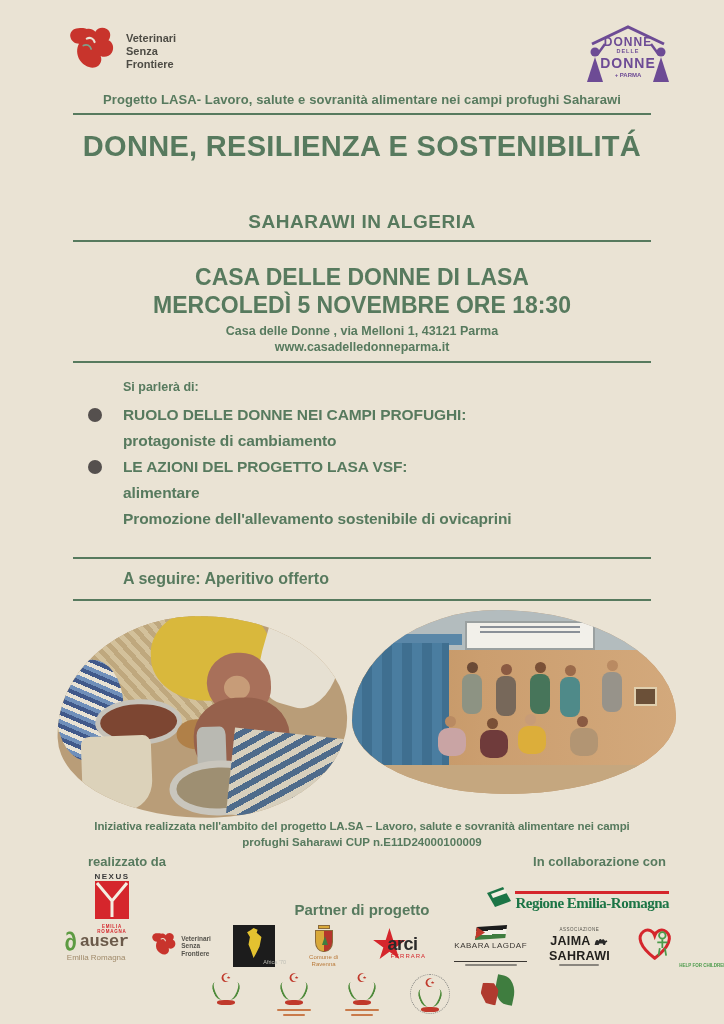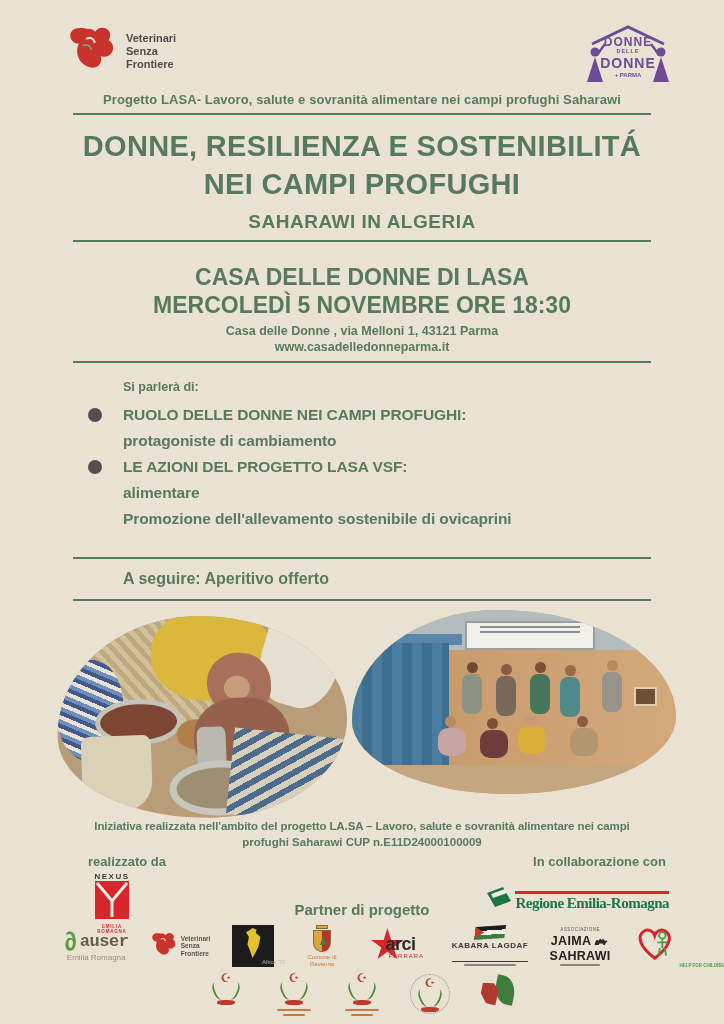--- a/index.html
+++ b/index.html
@@ -110,21 +110,21 @@
   .crest-tree { position:absolute; left:6px; top:5px; width:0; height:0; border-left:3px solid transparent; border-right:3px solid transparent; border-bottom:9px solid #3f7d3f; }
   .crest-label { width:54px; font-size:6px; color:#b97a3a; margin-top:2px; line-height:7px; }
   .arci { position:relative; width:60px; height:40px; }
   .arci-star { position:absolute; left:0; top:2px; width:34px; height:34px; background:#d5262c;
     clip-path:polygon(50% 0%,61% 35%,98% 35%,68% 57%,79% 91%,50% 70%,21% 91%,32% 57%,2% 35%,39% 35%); }
   .arci-word { position:absolute; left:15px; top:8px; font-size:18px; font-weight:bold; color:#2a2a2a; letter-spacing:-.5px; }
   .arci-sub { position:absolute; left:18px; top:27px; font-size:6px; color:#d5262c; letter-spacing:1px; }
   .kabara-flag { width:30px; height:13px; transform:skewX(-12deg) rotate(-4deg); position:relative; overflow:hidden; margin-bottom:2px;
     background:linear-gradient(180deg,#1c1c1c 33%,#f4f1e8 33% 66%,#3f7d3f 66%); }
   .kabara-flag::after { content:""; position:absolute; left:0; top:0; border-top:6.5px solid transparent; border-bottom:6.5px solid transparent; border-left:9px solid #c0392b; }
-  .kabara-label { font-size:8px; font-weight:bold; color:#3a3632; letter-spacing:.5px; border-bottom:1px solid #3a3632; padding-bottom:11px; }
+  .kabara-label { font-size:8px; font-weight:normal; color:#3a3632; letter-spacing:.5px; border-bottom:1px solid #3a3632; padding-bottom:11px; }
   .tiny-bar { height:2px; background:#8a867e; border-radius:1px; margin-top:2px; }
   .jaima-top { font-size:4.5px; color:#55534c; letter-spacing:.5px; }
   .jaima-row { display:flex; align-items:center; gap:2px; }
   .jaima-word { font-size:12.5px; font-weight:bold; color:#23211e; letter-spacing:.3px; line-height:12px; }
   .help { position:relative; width:48px; height:44px; }
   .help-label { position:absolute; bottom:0; width:100%; font-size:4.5px; color:#4a9a4a; font-weight:bold; }
 
   .ministry-row { position:absolute; top:974px; left:0; width:100%; height:48px;
     display:flex; justify-content:center; align-items:flex-start; gap:26px; }
   .ministry { width:42px; display:flex; flex-direction:column; align-items:center; }
@@ -181,21 +181,20 @@
       <div class="casa-t2">DELLE</div>
       <div class="casa-t3">DONNE</div>
       <div class="casa-t4">+ PARMA</div>
     </span>
   </div>
 
   <div class="center project-line">Progetto LASA- Lavoro, salute e sovranità alimentare nei campi profughi Saharawi</div>
   <div class="hr" style="top:113px"></div>
 
   <div class="center title-1">DONNE, RESILIENZA E SOSTENIBILITÁ</div>
-  <div class="center title-2">NEI CAMPI PROFUGHI</div>
   <div class="center subtitle">SAHARAWI IN ALGERIA</div>
   <div class="hr" style="top:240px"></div>
 
   <div class="center venue-1">CASA DELLE DONNE DI LASA</div>
   <div class="center venue-2">MERCOLEDÌ 5 NOVEMBRE ORE 18:30</div>
   <div class="center venue-3">Casa delle Donne , via Melloni 1, 43121 Parma</div>
   <div class="center venue-4">www.casadelledonneparma.it</div>
   <div class="hr" style="top:361px"></div>
 
   <div class="topics">

